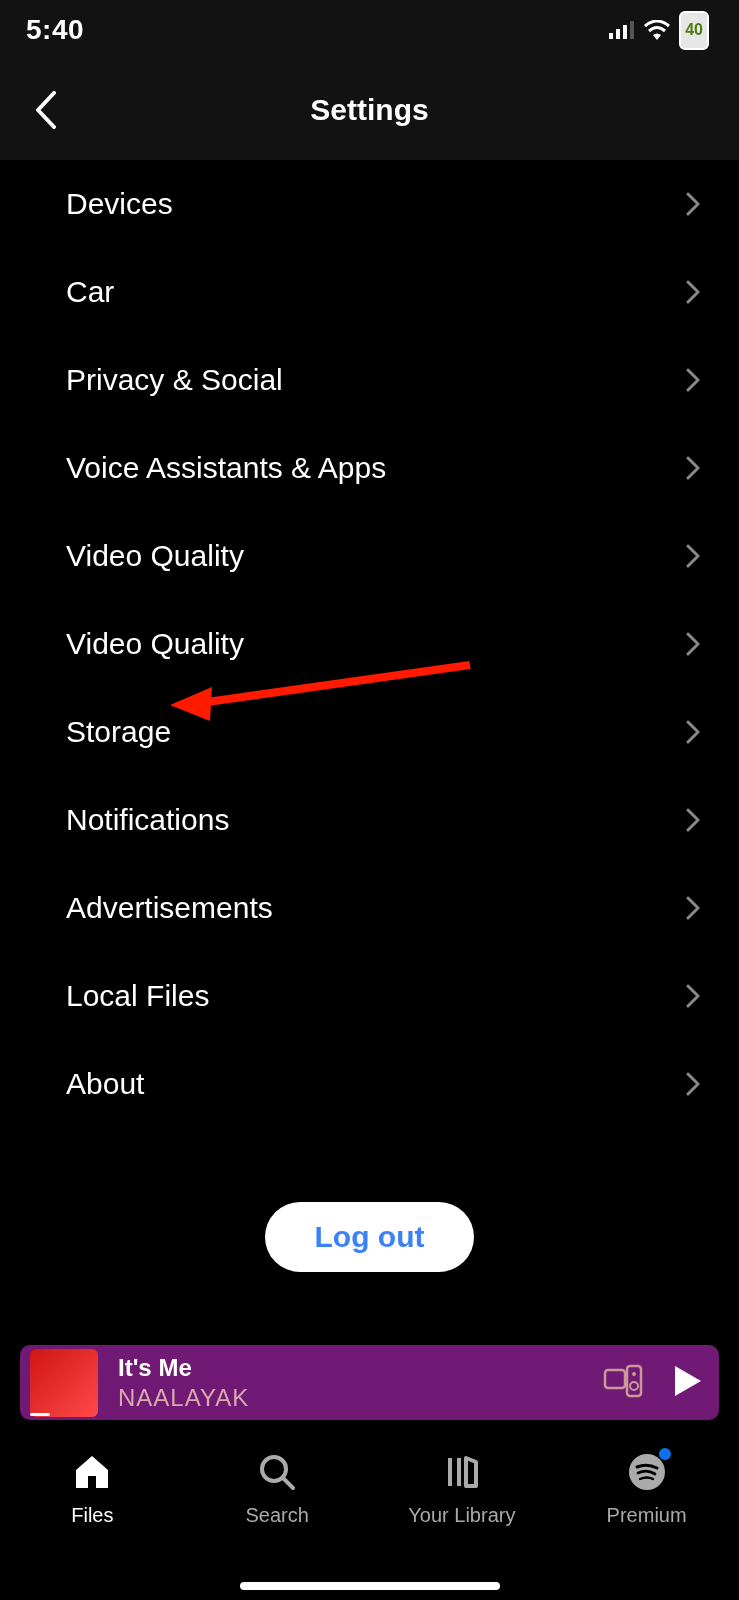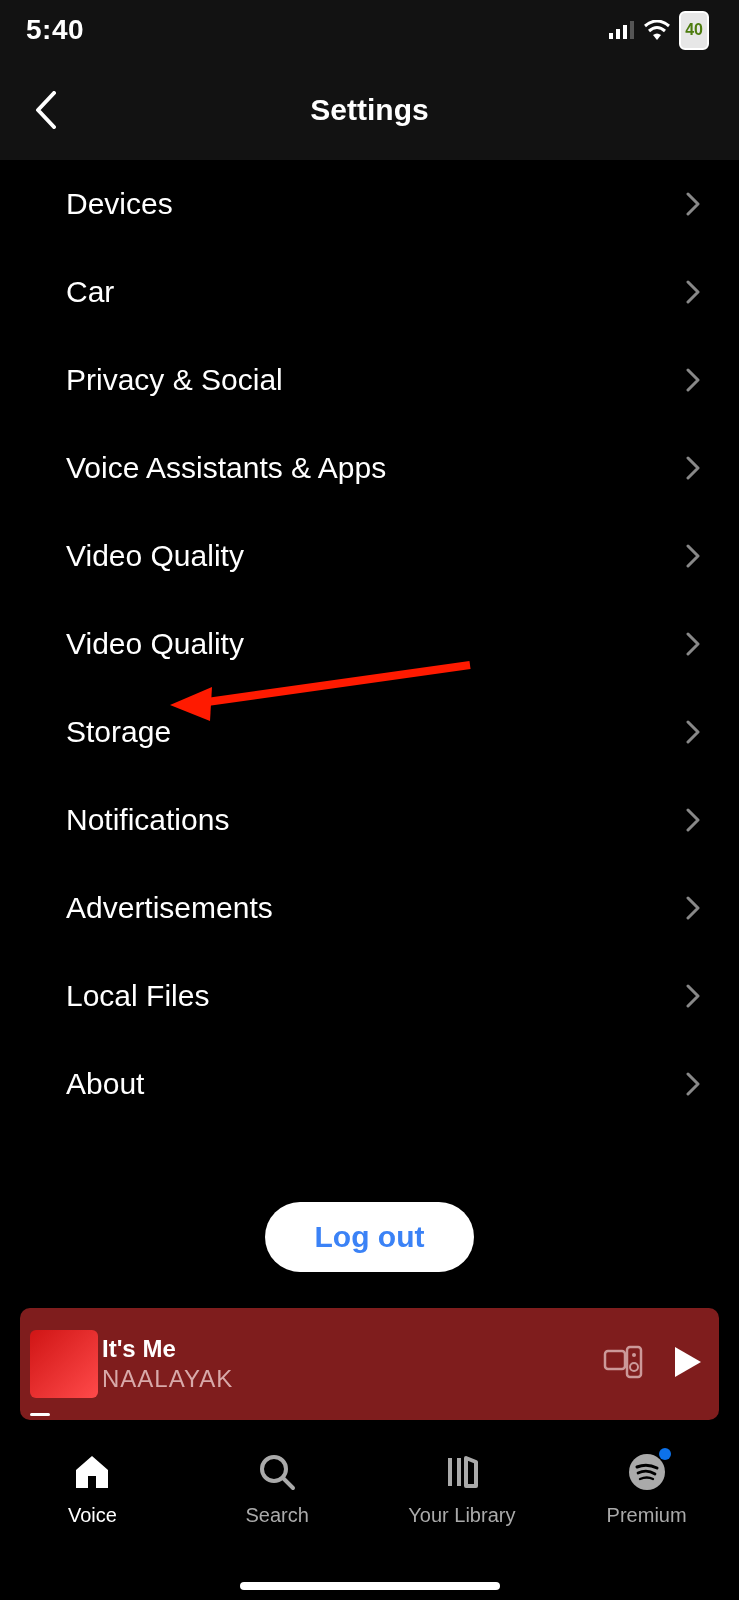--- a/index.html
+++ b/index.html
@@ -56,26 +56,26 @@
   
   .logout-wrap { display: flex; justify-content: center; margin-top: 74px; }
   .logout-btn {
     background: #fff; color: #3b82f6; border: none; border-radius: 40px;
     padding: 18px 50px; font-size: 30px; font-weight: 700;
   }
   
   .now-playing {
     position: absolute;
     left: 20px; right: 20px; bottom: 180px;
-    height: 112px;
-    background: #7f1d1d;
+    height: 75px;
+    background: #701a75;
     border-radius: 10px;
     display: flex; align-items: center;
     padding: 0 16px 0 10px;
-    gap: 4px;
+    gap: 20px;
   }
   .np-art {
     width: 68px; height: 68px; border-radius: 6px;
     background: linear-gradient(135deg,#d01515,#ff4a4a);
   }
   .np-text { flex: 1; display: flex; flex-direction: column; gap: 2px; }
   .np-title { font-size: 24px; font-weight: 600; color: #fff; }
   .np-artist { font-size: 24px; font-weight: 400; color: #d8a9a9; letter-spacing: 1px; }
   .np-icons { display: flex; align-items: center; gap: 30px; }
   .np-progress {
@@ -259,21 +259,21 @@
   <div class="np-progress"></div>
 </div>
 
 <div class="bottom-nav">
   <div class="nav-item active">
     <span class="nav-icon">
       <svg width="40" height="40" viewBox="0 0 40 40">
           <path d="M20 4 L36 18 L36 36 L24 36 L24 24 L16 24 L16 36 L4 36 L4 18 Z" fill="#fff"></path>
         </svg>
     </span>
-    <span class="nav-label">Voice</span>
+    <span class="nav-label">Files</span>
   </div>
   <div class="nav-item">
     <span class="nav-icon">
       <svg width="40" height="40" viewBox="0 0 40 40">
           <circle cx="17" cy="17" r="12" stroke="#aaa" stroke-width="4" fill="none"></circle>
           <line x1="26" y1="26" x2="36" y2="36" stroke="#aaa" stroke-width="4" stroke-linecap="round"></line>
         </svg>
     </span>
     <span class="nav-label">Search</span>
   </div>

